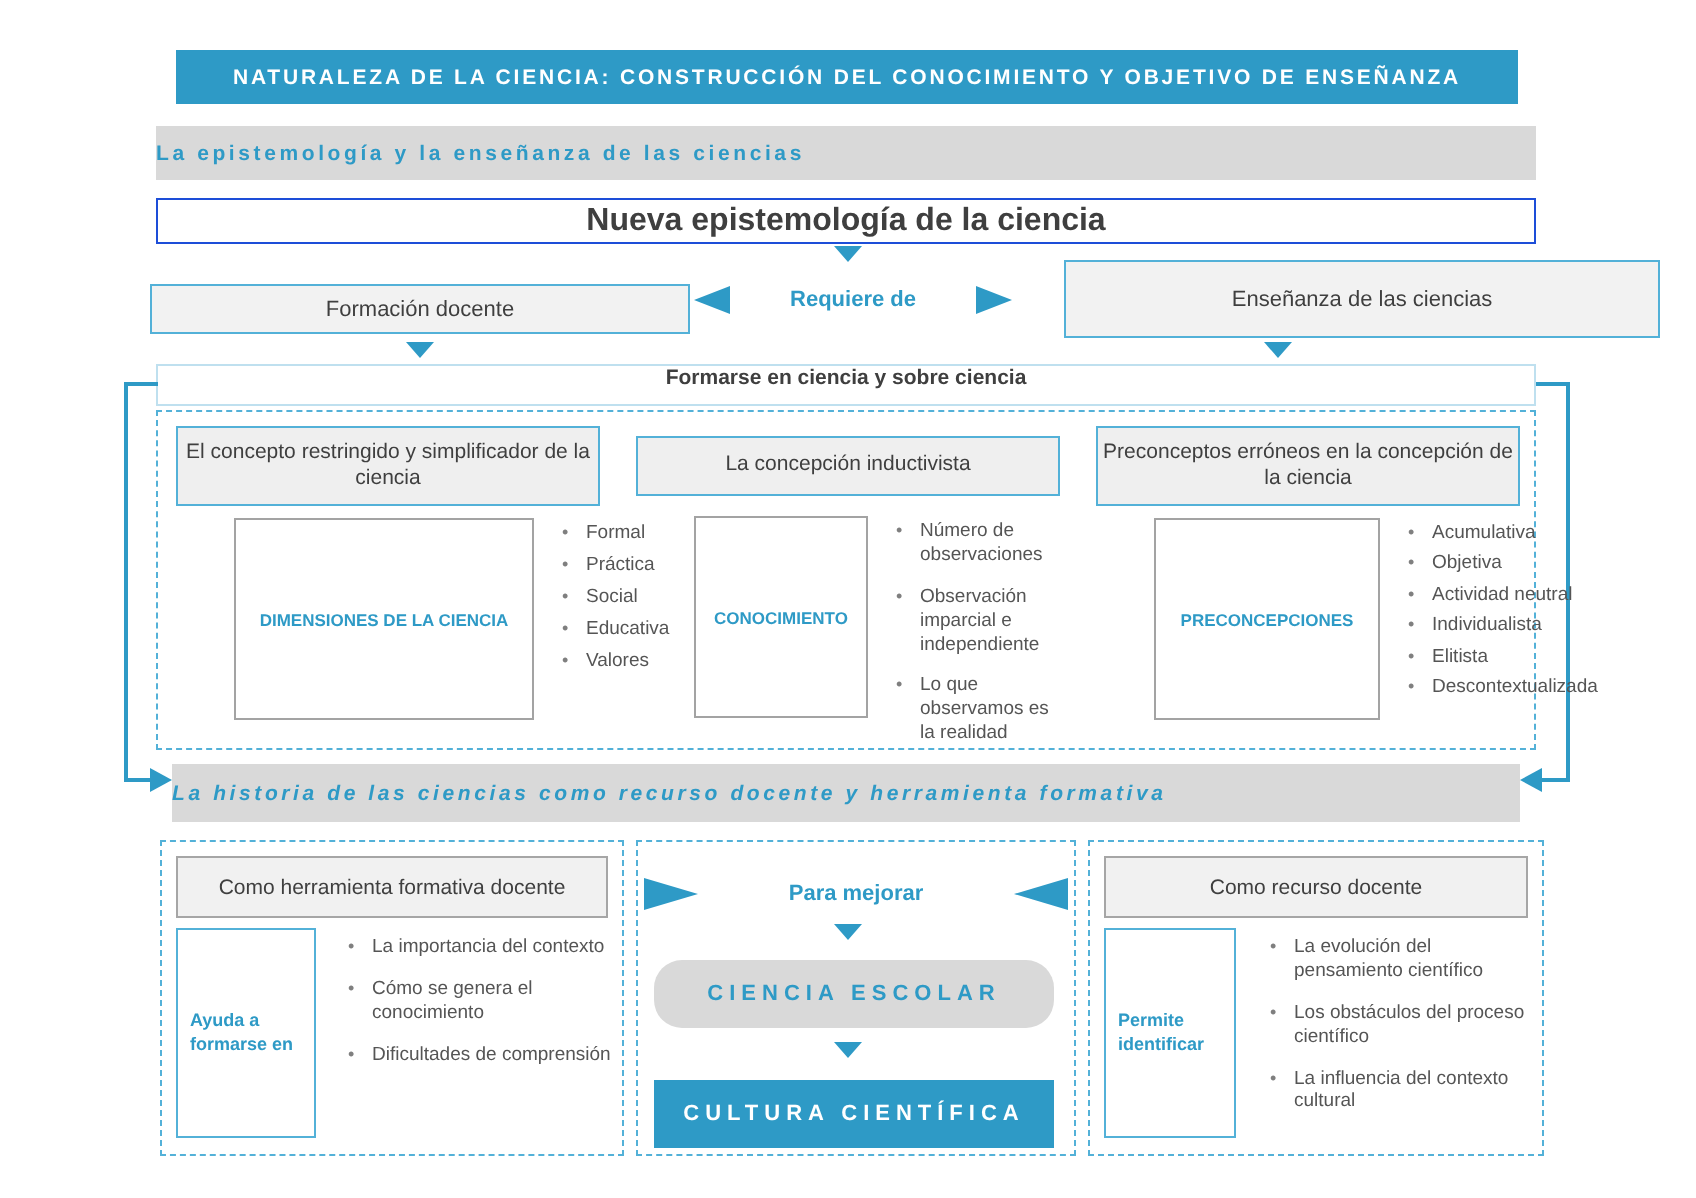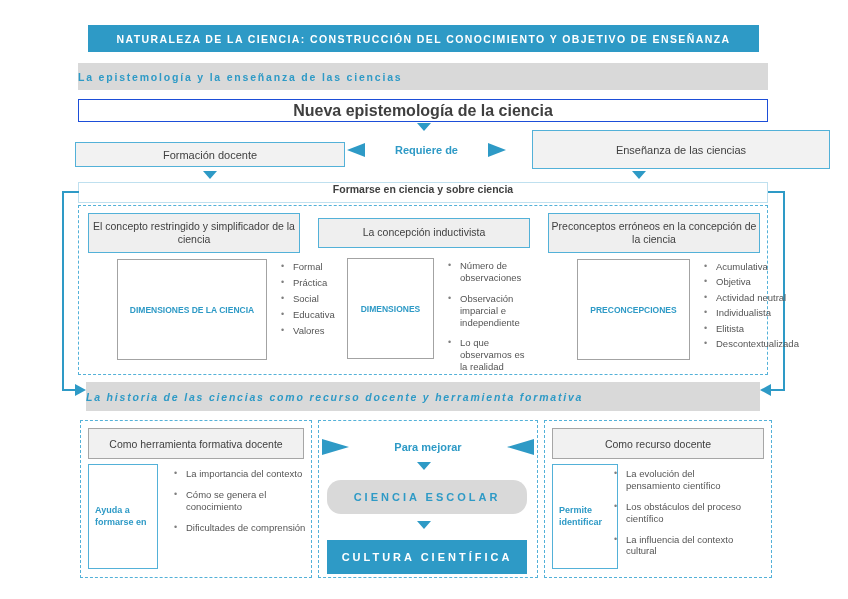--- a/index.html
+++ b/index.html
@@ -96,21 +96,21 @@
   .bhead-l{left:88px;top:428px;width:216px;}
   .bhead-r{left:552px;top:428px;width:212px;}
   .blabel{
     background:#fff;border:1px solid #53b1d8;
     display:flex;align-items:center;color:#2e9ac6;font-weight:bold;font-size:9px;
     padding:0 0 0 6px;line-height:1.3;
   }
   .blabel-l{left:88px;top:464px;width:70px;height:105px;}
   .blabel-r{left:552px;top:464px;width:66px;height:105px;}
   .bul-l{left:160px;top:466px;width:146px;}
-  .bul-r{left:600px;top:466px;width:148px;}
+  .bul-r{left:621px;top:466px;width:148px;}
 
   
   .pm-row{
     left:322px;top:436px;width:212px;height:22px;
     display:flex;align-items:center;justify-content:space-between;
   }
   .ciencia-box{
     left:327px;top:480px;width:200px;height:34px;background:#d9d9d9;
     display:flex;align-items:center;justify-content:center;
     color:#2e9ac6;font-weight:bold;font-size:11px;letter-spacing:3px;border-radius:14px;
@@ -196,21 +196,21 @@
       </ul>
     </div>
   </div>
 
   <div class="abs mcol mcol-2">
     <div class="mhead short">
       <span>La concepción inductivista</span>
     </div>
     <div class="mbody" style="margin-top:10px;">
       <div class="labelbox w-lim">
-        <span>DIMENSIONES</span>
+        <span>CONOCIMIENTO</span>
       </div>
       <ul class="bullets spread">
         <li>Número de observaciones</li>
         <li>Observación imparcial e independiente</li>
         <li>Lo que observamos es la realidad</li>
       </ul>
     </div>
   </div>
 
   <div class="abs mcol mcol-3">

